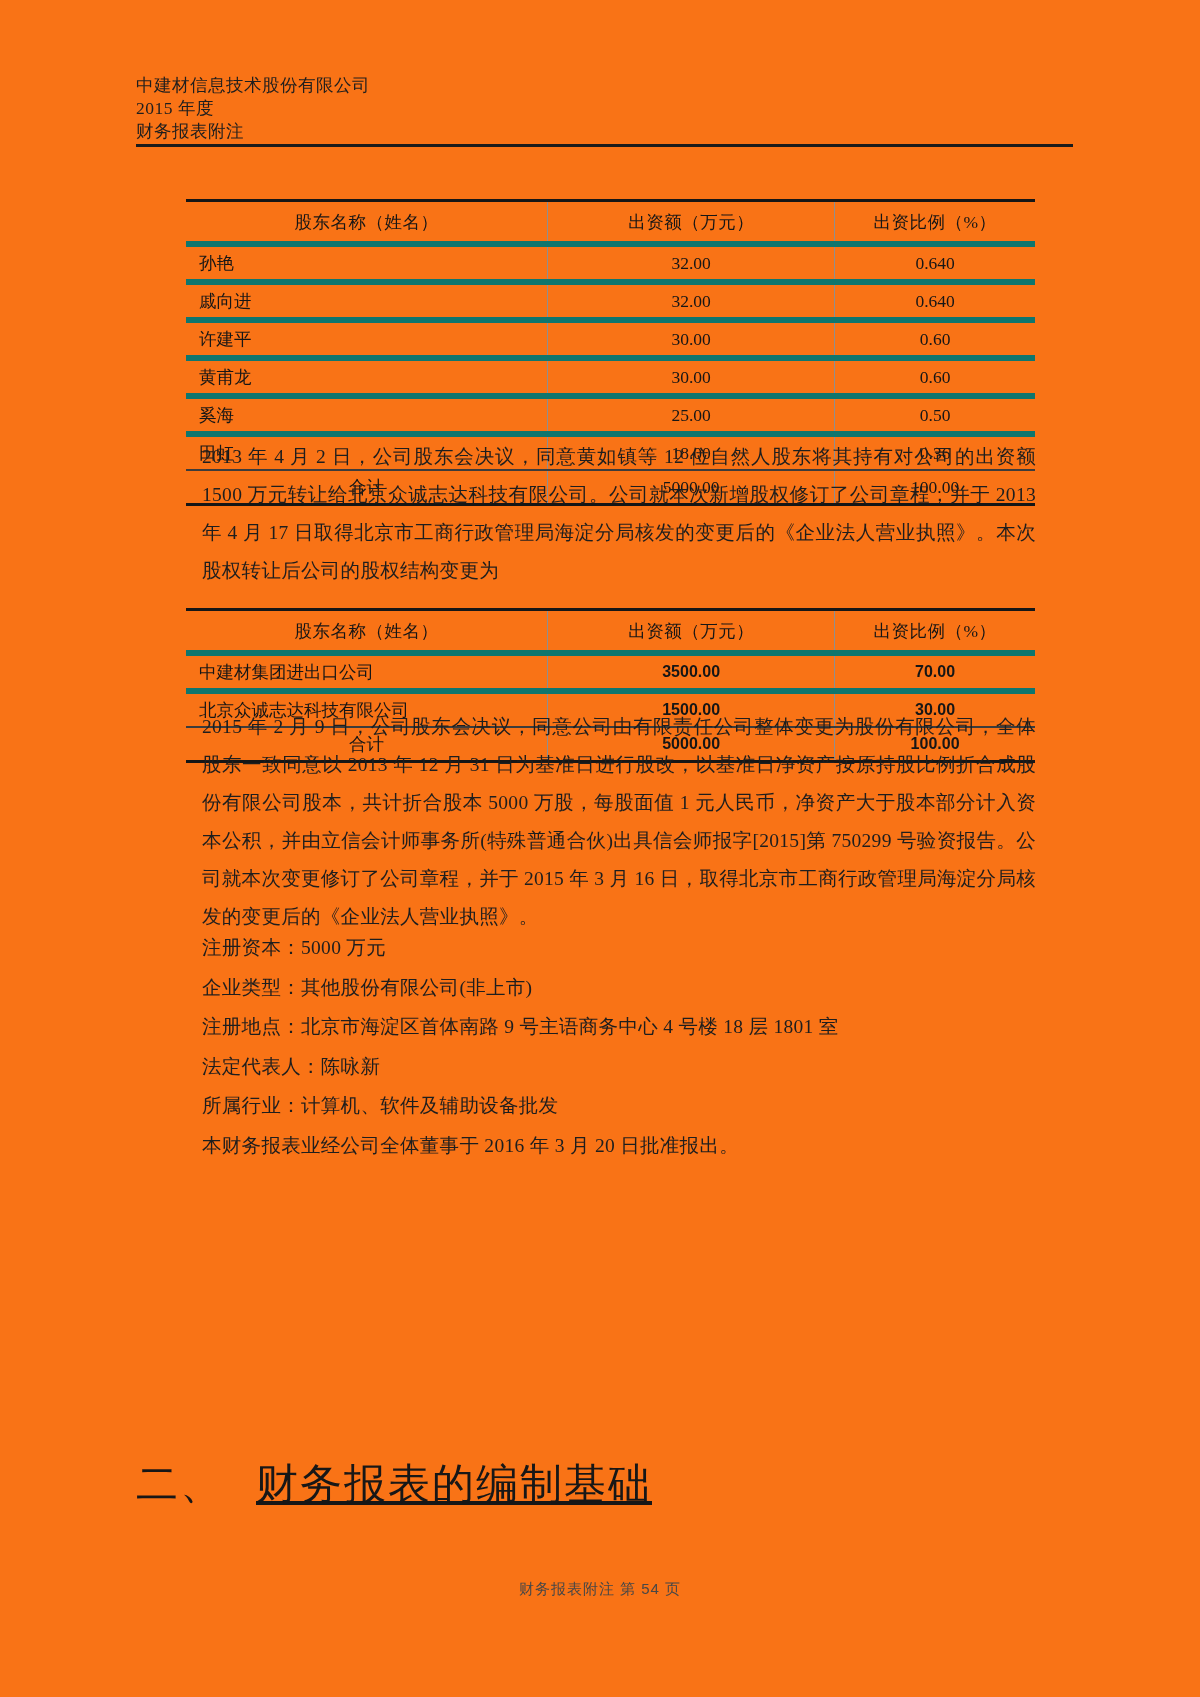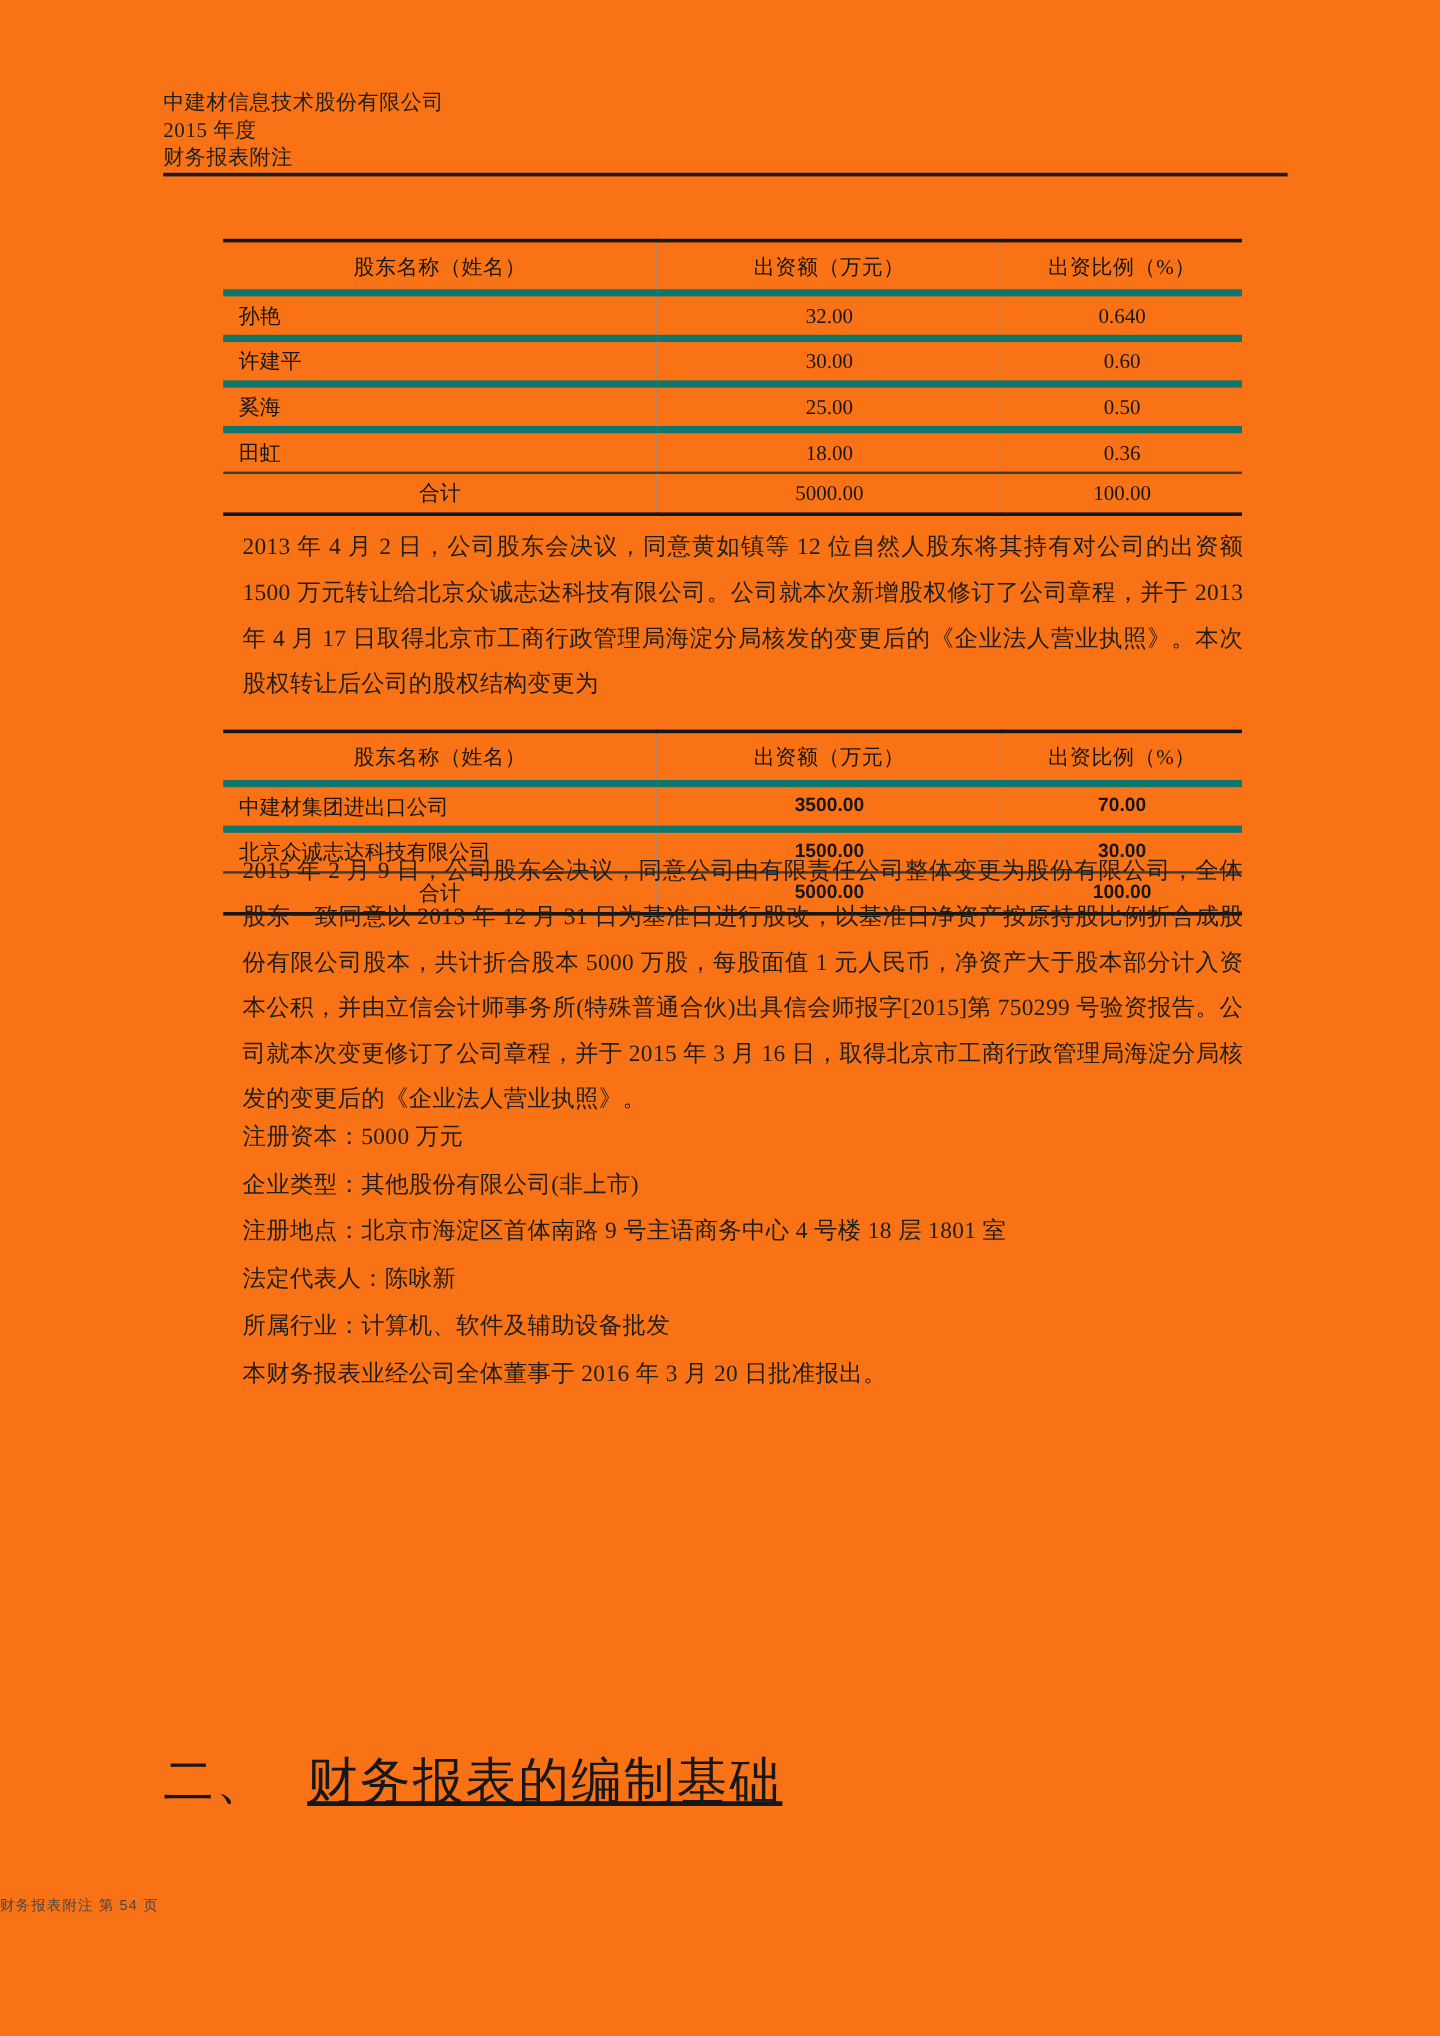--- a/index.html
+++ b/index.html
@@ -56,23 +56,23 @@
     font-size:19.5px; line-height:39.5px;
     text-align:justify; letter-spacing:0.3px;
   }
   .section-heading {
     position:absolute; left:136px; top:1456px;
     font-size:42px; letter-spacing:2px; color:#171717;
   }
   .section-heading .title { margin-left:32px;text-decoration:underline; }
   .doc-footer {
     position:absolute; left:0; top:1580px; width:100%;
-    text-align:left;
+    text-align:center;
     font-family:"Liberation Sans","DejaVu Sans",sans-serif;
-    font-size:12px; color:#474747; letter-spacing:1px;
+    font-size:15px; color:#474747; letter-spacing:1px;
   }
 </style>
 </head>
 <body>
 
 <div class="page">
 
   <div class="doc-header">
     <div>中建材信息技术股份有限公司</div>
     <div>2015 年度</div>
@@ -93,21 +93,31 @@
         <th>出资比例（%）</th>
       </tr>
     </thead>
     <tbody>
       <tr>
         <td class="name">孙艳</td>
         <td class="num">32.00</td>
         <td class="num">0.640</td>
       </tr>
       <tr>
+        <td class="name">戚向进</td>
+        <td class="num">32.00</td>
+        <td class="num">0.640</td>
+      </tr>
+      <tr>
         <td class="name">许建平</td>
+        <td class="num">30.00</td>
+        <td class="num">0.60</td>
+      </tr>
+      <tr>
+        <td class="name">黄甫龙</td>
         <td class="num">30.00</td>
         <td class="num">0.60</td>
       </tr>
       <tr>
         <td class="name">奚海</td>
         <td class="num">25.00</td>
         <td class="num">0.50</td>
       </tr>
       <tr>
         <td class="name">田虹</td>

